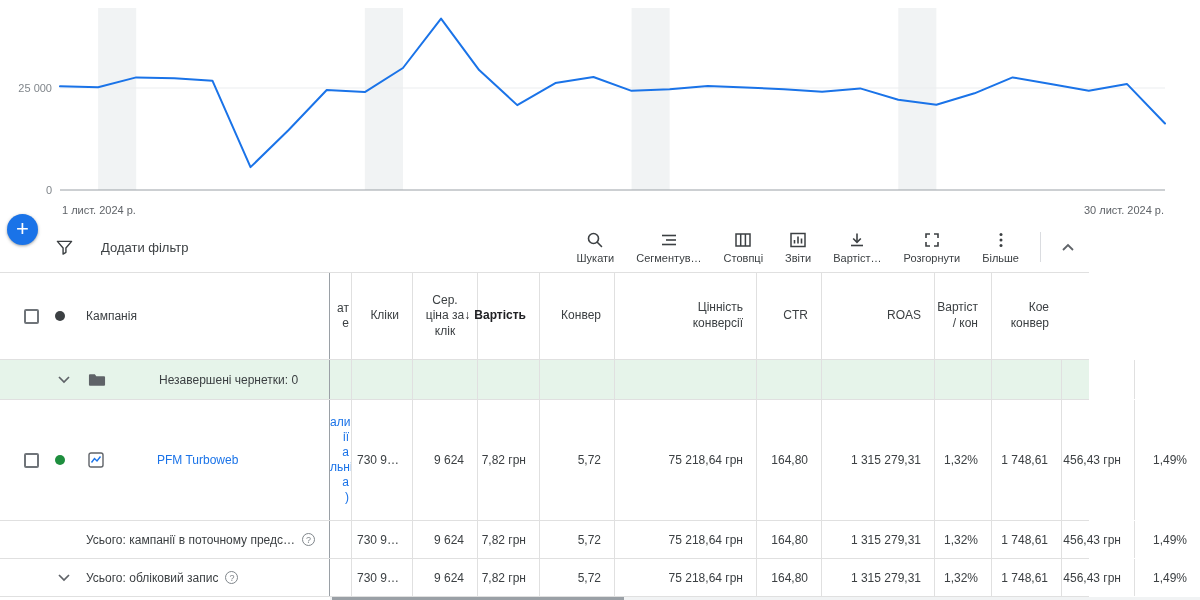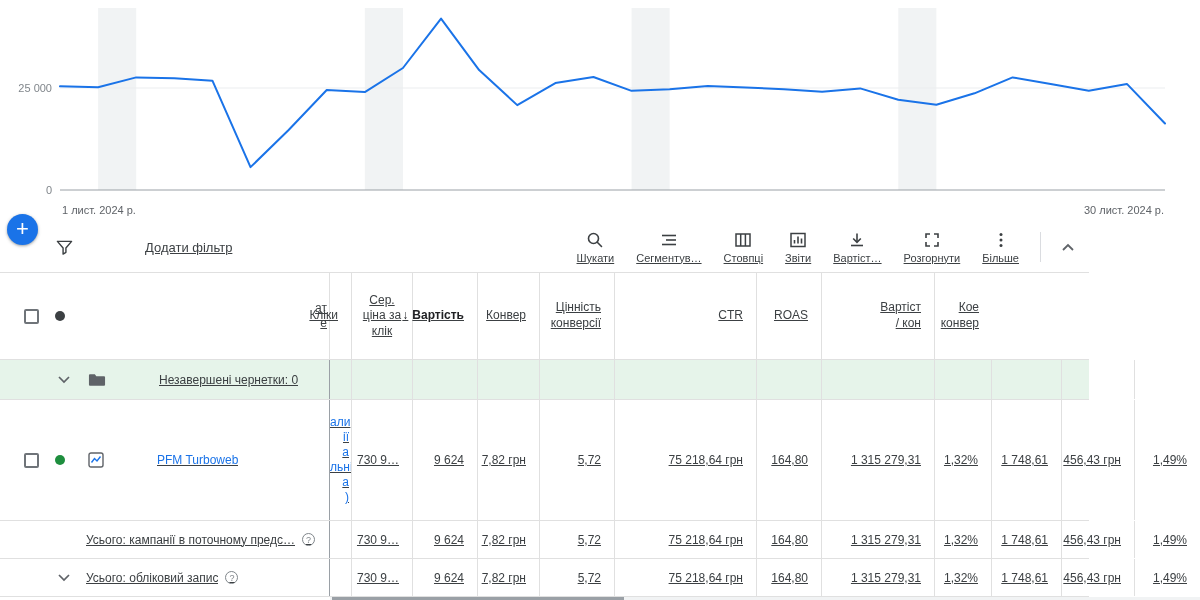--- a/index.html
+++ b/index.html
@@ -1,36 +1,36 @@
 <!DOCTYPE html>
 <html><head>
 <meta charset="utf-8">
 <style>
   * { box-sizing: border-box; margin: 0; padding: 0; }
   html,body { width:1200px; height:600px; overflow:hidden; background:#fff;
     font-family:"Liberation Sans", sans-serif; color:#3c4043; }
-  .page { position:relative; width:1089px; height:600px;text-decoration:underline; }
+  .page { position:relative; width:1089px; height:600px; }
 
   
   .chart-section svg { display:block; }
   svg text { font-family:"Liberation Sans", sans-serif; }
   .ytick { font-size:11px; fill:#80868b; }
   .xlabel { font-size:11px; fill:#5f6368; }
 
   
   .fab { position:absolute; left:7px; top:214px; width:31px; height:31px; border-radius:50%;
     background:#1a73e8; color:#fff; border:none; cursor:pointer; z-index:5;
     display:flex; align-items:center; justify-content:center;
     box-shadow:0 1px 2px rgba(60,64,67,.3), 0 1px 3px 1px rgba(60,64,67,.15); }
   .fab span { font-size:22px; font-weight:300; line-height:1; margin-top:-2px; }
 
   
   .toolbar { height:50px; display:flex; align-items:center; justify-content:space-between; }
   .toolbar-left { display:flex; align-items:center; gap:28px; padding-left:56px; cursor:pointer; }
-  .filter-label { font-size:13px; color:#3c4043;margin-left:44px; }
+  .filter-label { font-size:13px; color:#3c4043; }
   .toolbar-actions { display:flex; align-items:center; padding-right:4px; }
   .action-btn { display:flex; flex-direction:column; align-items:center; justify-content:center;
     gap:3px; padding:0 11px; background:none; border:none; cursor:pointer;
     font-family:"Liberation Sans", sans-serif; }
   .action-label { font-size:11px; color:#3c4043; white-space:nowrap; }
   .toolbar-divider { width:1px; height:30px; background:#dadce0; margin:0 10px; }
   .collapse-btn { background:none; border:none; cursor:pointer; padding:6px 10px; }
 
   
   :root { --cols: 44px 32px 254px 22px 61px 65px 62px 75px 142px 65px 113px 57px 70px 73px 65px;
@@ -176,20 +176,23 @@
 
   <div class="table">
 
     <div class="grid-row header-row">
       <div class="cell sel">
         <span class="checkbox"></span>
       </div>
       <div class="cell dotc">
         <span class="status-dot gray"></span>
       </div>
+      <div class="cell pane" style="padding-left:10px;">
+        <span>Кампанія</span>
+      </div>
       <div class="cell br clip-cell">
         <div class="clip-text hcell">ат
 е</div>
       </div>
       <div class="cell br num hcell"><span>Кліки</span></div>
       <div class="cell br hcell center"><span>Сер.
 ціна за
 клік</span></div>
       <div class="cell br num hcell cost-h">
         <span>↓</span>

